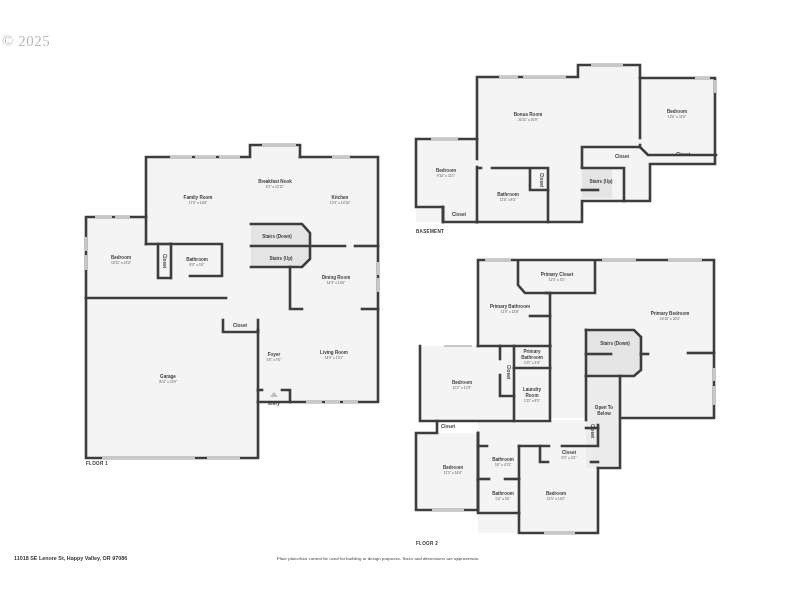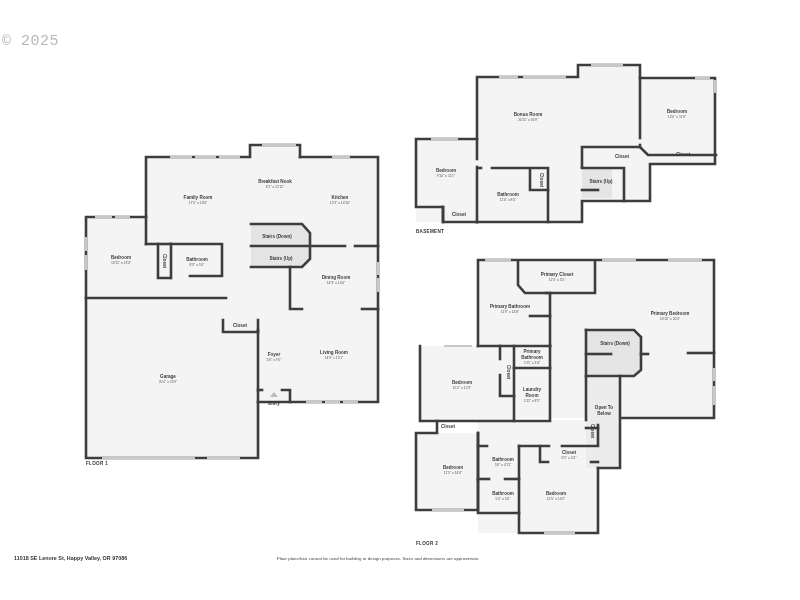--- a/index.html
+++ b/index.html
@@ -1,17 +1,17 @@
 <!DOCTYPE html>
 <html><head>
 <meta charset="utf-8">
 <style>
   html,body{margin:0;padding:0;background:#ffffff;}
   body{width:800px;height:600px;position:relative;overflow:hidden;font-family:"Liberation Sans",sans-serif;}
-  .copyright{position:absolute;left:2px;top:33px;font-size:15px;color:#b8b8b8;letter-spacing:0.5px;font-family:Liberation Mono, monospace;}
+  .copyright{position:absolute;left:2px;top:33px;font-size:15px;color:#b8b8b8;letter-spacing:0.5px;font-family:Liberation Serif, serif;}
   svg{position:absolute;left:0;top:0;}
   .room-label{font-size:4.6px;fill:#3a3a3a;font-weight:bold;text-anchor:middle;font-family:"Liberation Sans",sans-serif;}
   .room-dim{font-size:3.4px;fill:#555;text-anchor:middle;font-family:"Liberation Sans",sans-serif;}
   .floor-label{font-size:4.6px;fill:#333;font-weight:bold;font-family:"Liberation Sans",sans-serif;letter-spacing:0.3px;}
   .footer-left{position:absolute;left:14px;top:555px;font-size:5.4px;font-weight:bold;color:#333;}
   .footer-mid{position:absolute;left:277px;top:556px;font-size:4.4px;color:#444;}
 </style>
 </head>
 <body>
 

